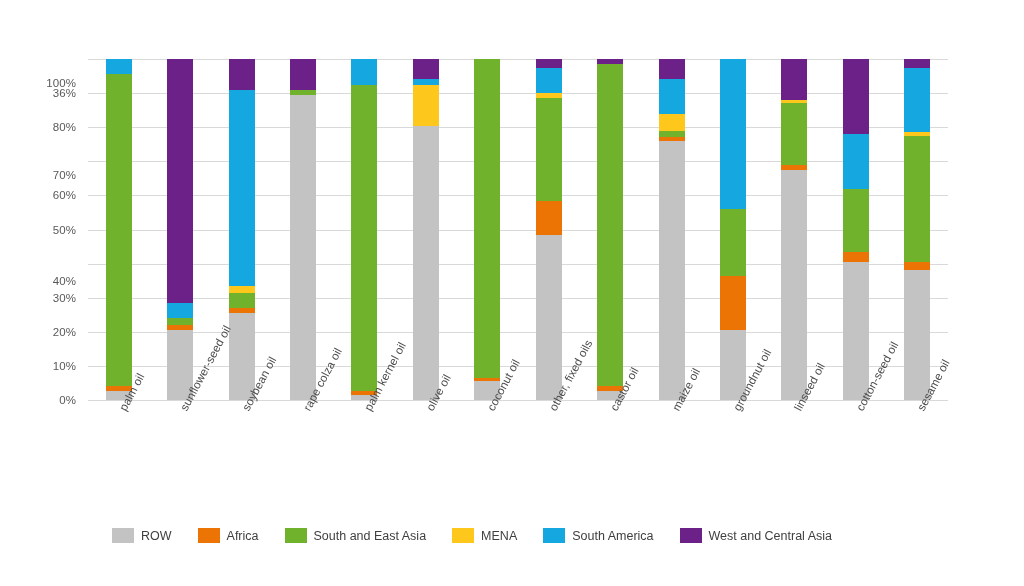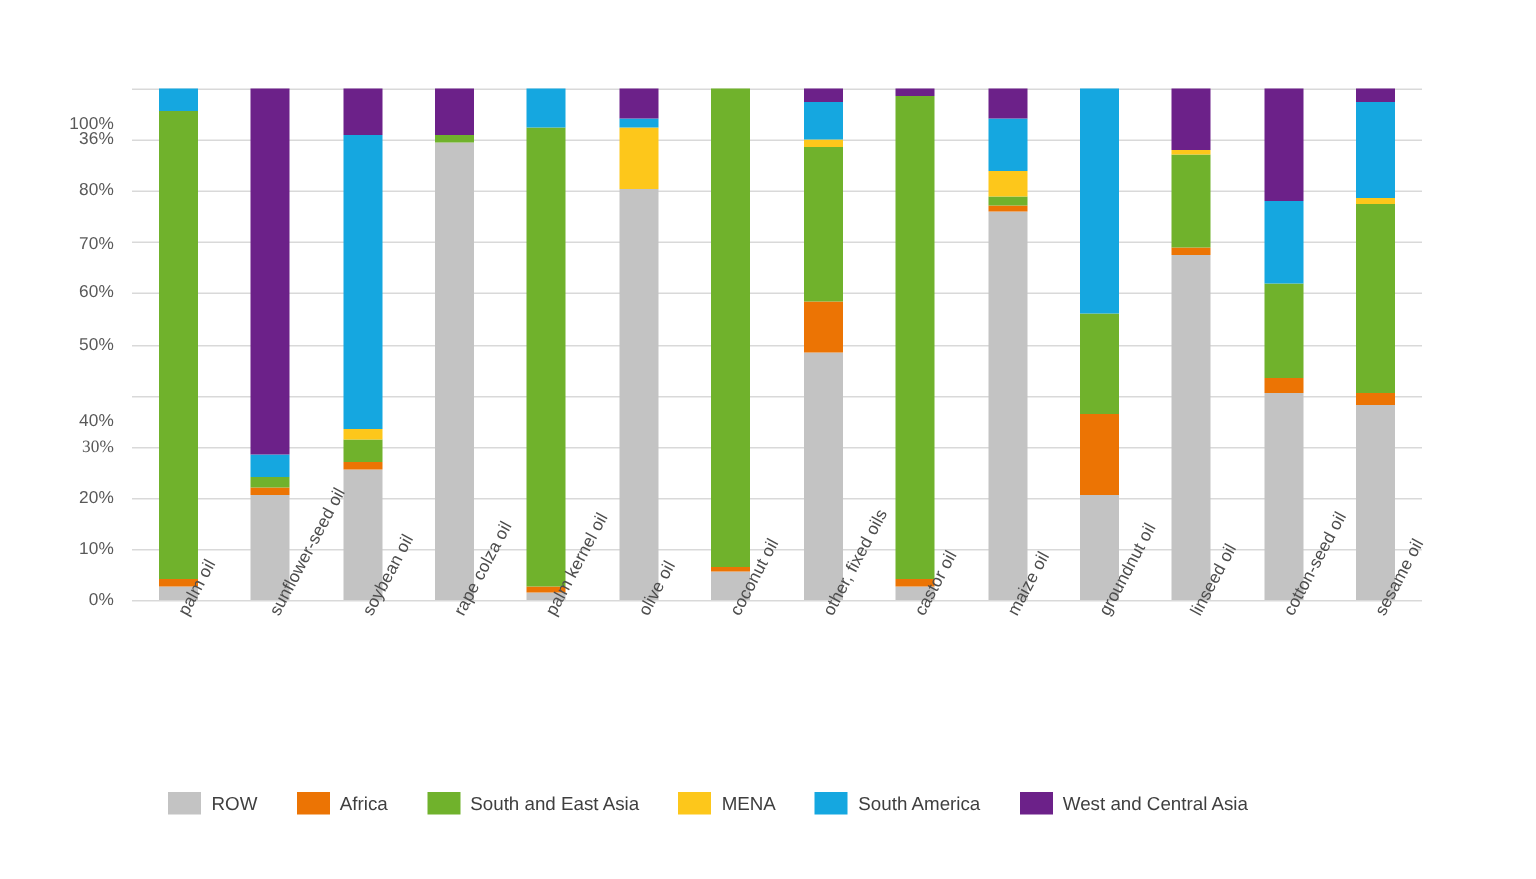--- a/index.html
+++ b/index.html
@@ -104,25 +104,25 @@
 </style>
 </head>
 <body>
 
 <div id="chart-root">
 
   <div class="y-axis">
       <div class="y-tick" style="top: 341px;">0%</div>
       <div class="y-tick" style="top: 306.9px;">10%</div>
       <div class="y-tick" style="top: 272.8px; text-align: center;">20%</div>
-      <div class="y-tick" style="top: 238.7px; font-family: Liberation Serif, serif;">30%</div>
+      <div class="y-tick" style="top: 238.7px;">30%</div>
       <div class="y-tick" style="top: 222px;">40%</div>
       <div class="y-tick" style="top: 170.5px;">50%</div>
       <div class="y-tick" style="top: 136.4px; text-align: center;">60%</div>
-      <div class="y-tick" style="top: 104px;">70%</div>
+      <div class="y-tick" style="top: 116px;">70%</div>
       <div class="y-tick" style="top: 68.2px;">80%</div>
       <div class="y-tick" style="top: 34.1px;">36%</div>
       <div class="y-tick" style="top: 0px; margin-top: 24px;">100%</div>
     </div>
 
   <div class="plot-area">
     <div class="gridlines">
         <div class="grid-line baseline" style="top: 341px;"></div>
         <div class="grid-line" style="top: 306.9px;"></div>
         <div class="grid-line" style="top: 272.8px;"></div>

